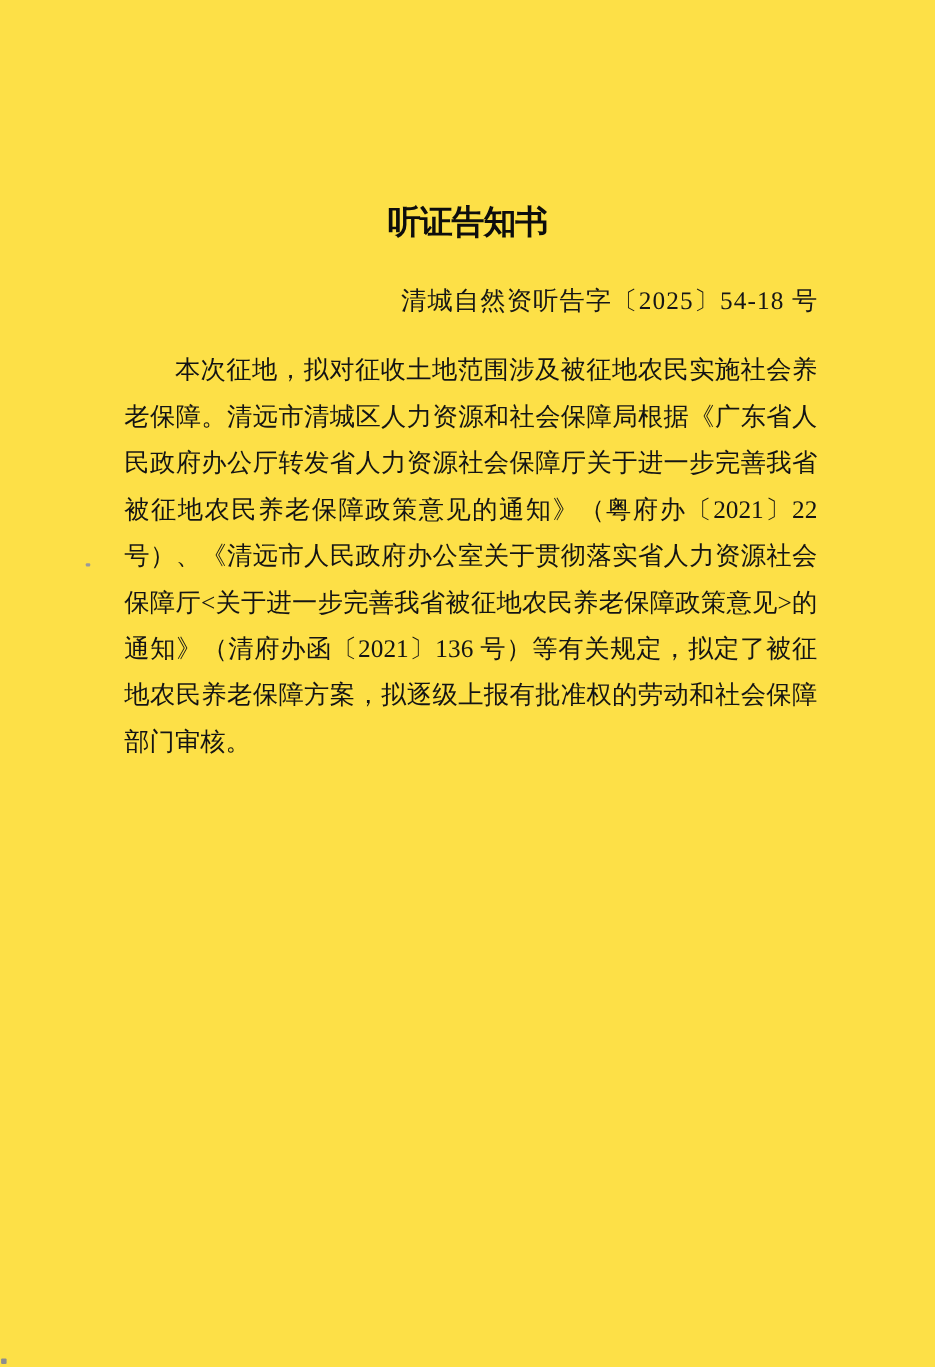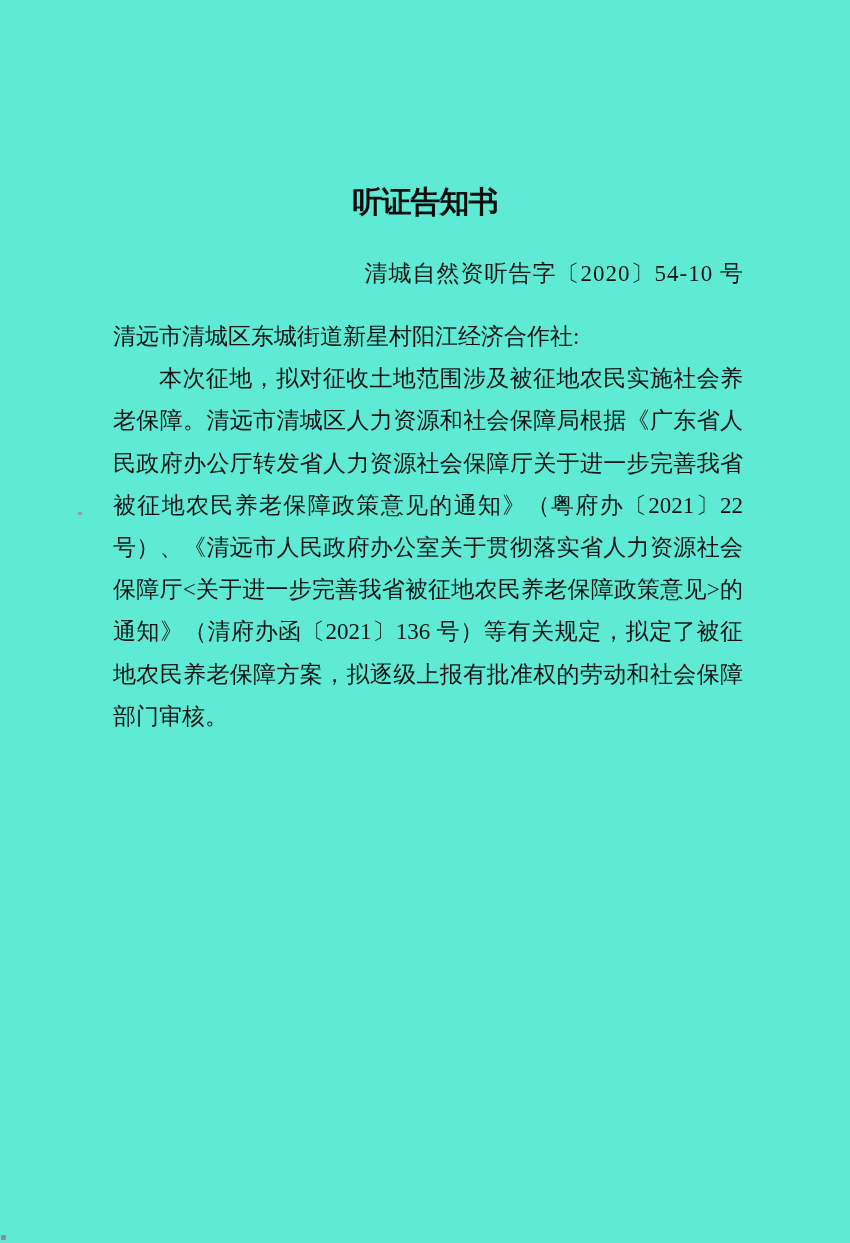--- a/index.html
+++ b/index.html
@@ -6,21 +6,21 @@
     margin: 0;
     padding: 0;
     background: #e8e8e8;
     font-family: "Liberation Serif", "DejaVu Serif", serif;
   }
   .page {
     position: relative;
     width: 850px;
     height: 1243px;
     margin: 0 auto;
-    background: #5eead4;
+    background: #fde047;
     overflow: hidden;
     color: #111111;
   }
   .doc-title {
     position: absolute;
     top: 162px;
     left: 0;
     width: 100%;
     text-align: center;
     font-family: "Liberation Sans", "DejaVu Sans", sans-serif;
@@ -76,23 +76,22 @@
     background: #8d8d8d;
   }
 </style>
 </head>
 <body>
 
 <div class="page">
 
   <h1 class="doc-title">听证告知书</h1>
 
-  <div class="doc-number">清城自然资听告字〔2020〕54-10 号</div>
+  <div class="doc-number">清城自然资听告字〔2025〕54-18 号</div>
 
   <div class="doc-body">
-    <p class="addressee">清远市清城区东城街道新星村阳江经济合作社:</p>
     <p class="para">本次征地，拟对征收土地范围涉及被征地农民实施社会养老保障。清远市清城区人力资源和社会保障局根据《广东省人民政府办公厅转发省人力资源社会保障厅关于进一步完善我省被征地农民养老保障政策意见的通知》（粤府办〔2021〕22 号）、《清远市人民政府办公室关于贯彻落实省人力资源社会保障厅&lt;关于进一步完善我省被征地农民养老保障政策意见&gt;的通知》（清府办函〔2021〕136 号）等有关规定，拟定了被征地农民养老保障方案，拟逐级上报有批准权的劳动和社会保障部门审核。</p>
   </div>
 
   <div class="speck speck-left"></div>
   <div class="speck speck-bottom"></div>
 
 </div>
 
 </body></html>

